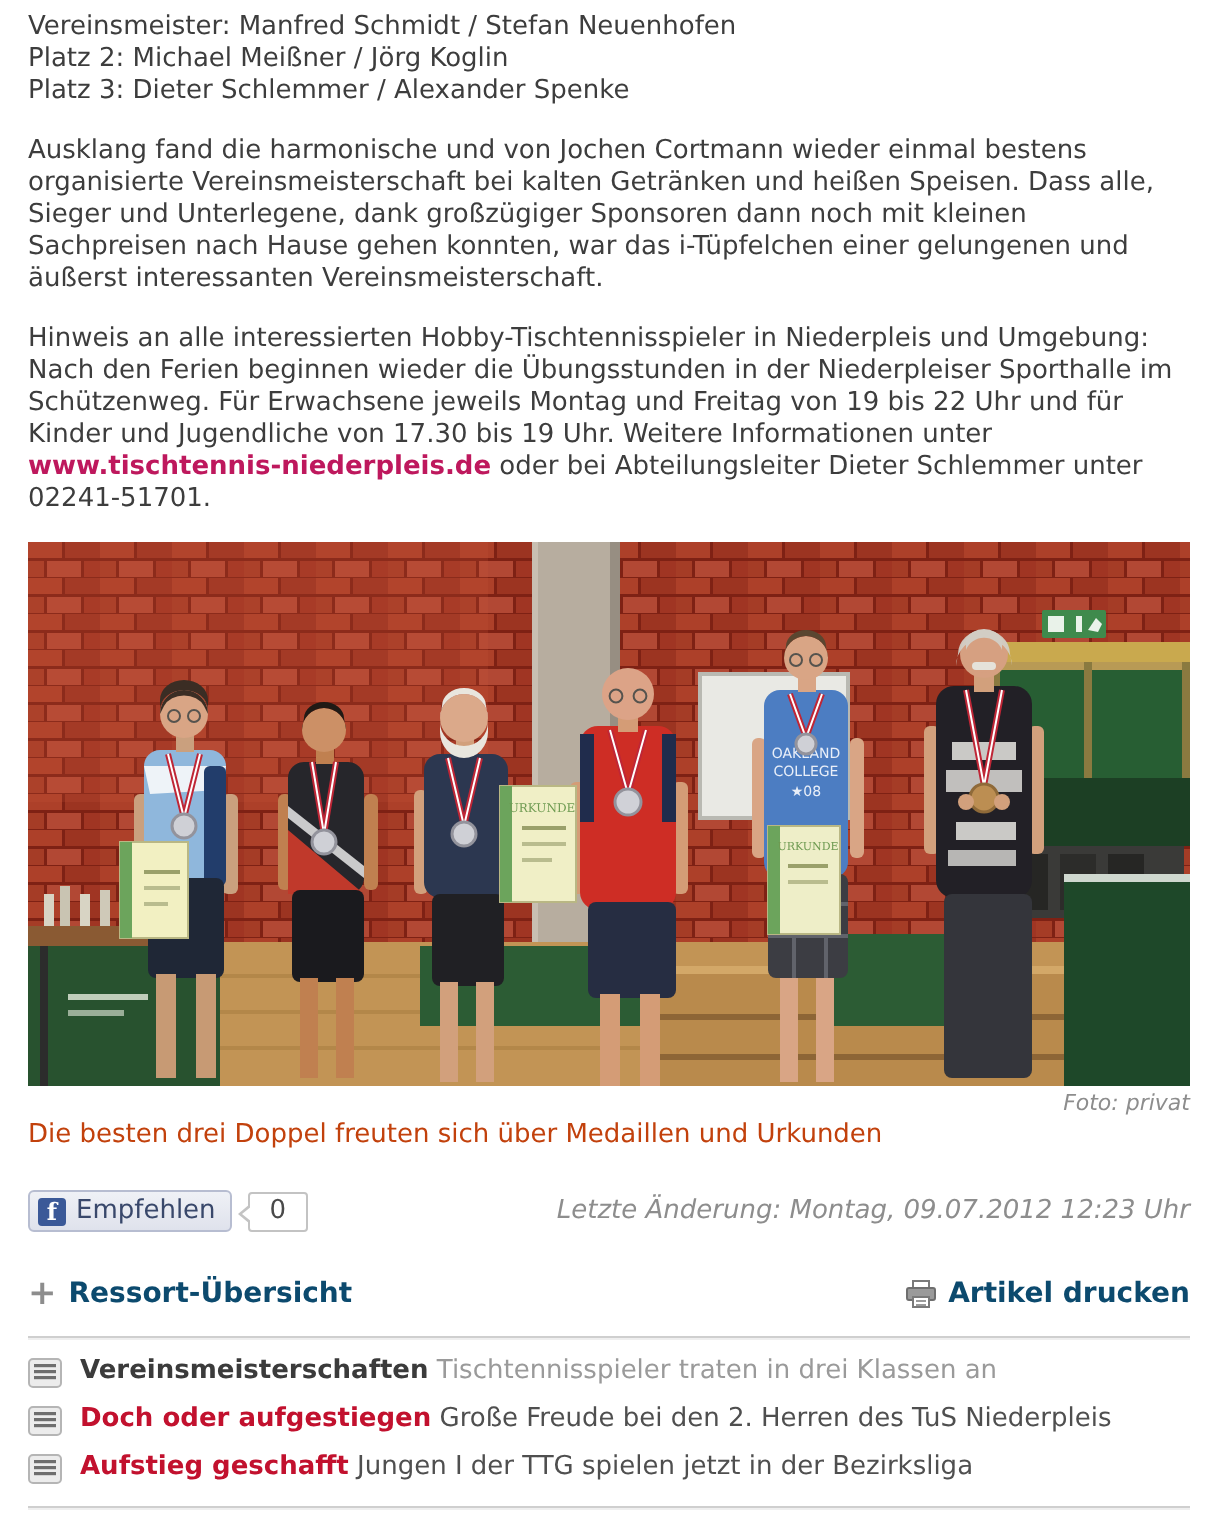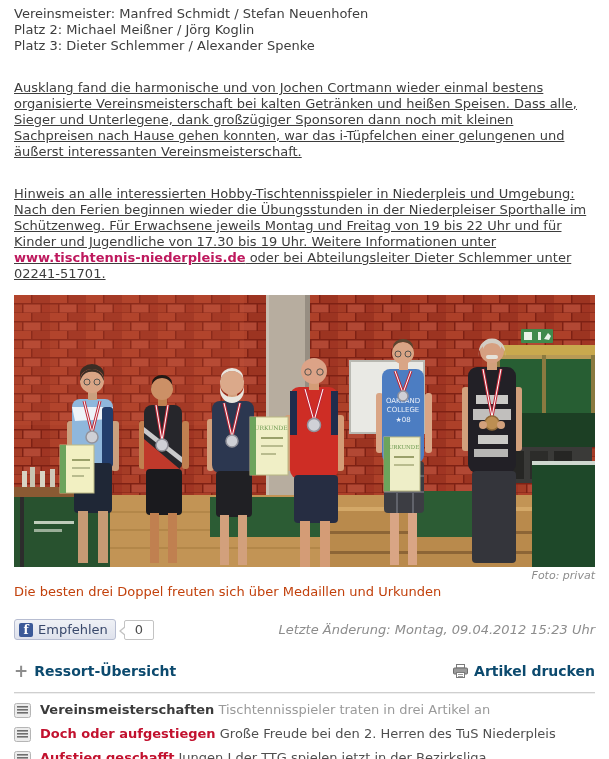--- a/index.html
+++ b/index.html
@@ -6,21 +6,21 @@
   html, body { background: #fff; }
   body {
     width: 609px; height: 759px; overflow: hidden;
     font-family: "DejaVu Sans", "Liberation Sans", sans-serif;
     color: #3d3d3d;
   }
   .page { padding: 6px 14px 0 14px; width: 609px; }
 
   
   .results-line { font-size: 13px; line-height: 16px; color: #3d3d3d; }
-  .body-par { margin-top: 26px; font-size: 13px; line-height: 16px; color: #3d3d3d; text-decoration: underline; }
+  .body-par { margin-top: 14px; font-size: 13px; line-height: 16px; color: #3d3d3d; }
   .inline-link { color: #be185d; font-weight: bold; text-decoration: none; cursor: pointer; }
 
   
   .figure { margin-top: 13px; width: 581px; }
   .photo-svg { display: block; width: 581px; height: 272px; }
   .photo-credit { text-align: right; font-style: italic; font-size: 11px; line-height: 13px; color: #8d8d8d; margin-top: 2px; }
   .photo-caption { font-size: 13px; line-height: 16px; color: #c2410c; margin-top: 2px; }
 
   
   .social-row { margin-top: 19px; display: flex; justify-content: space-between; align-items: center; width: 581px; }
@@ -321,21 +321,21 @@
   </div>
 
   <div class="social-row">
     <div class="fb-widget">
       <div class="fb-button">
         <span class="fb-icon">f</span>
         <span class="fb-label">Empfehlen</span>
       </div>
       <div class="fb-count">0</div>
     </div>
-    <div class="last-modified">Letzte Änderung: Montag, 09.04.2012 15:23 Uhr</div>
+    <div class="last-modified">Letzte Änderung: Montag, 09.07.2012 12:23 Uhr</div>
   </div>
 
   <div class="actions-row">
     <a class="action-link">
       <span class="plus-glyph">+</span>
       <span class="action-label">Ressort-Übersicht</span>
     </a>
     <a class="action-link">
       <span class="printer-icon">
         <svg width="15" height="14" viewBox="0 0 15 14" xmlns="http://www.w3.org/2000/svg">
@@ -355,21 +355,21 @@
   <div class="related-list">
     <div class="related-row">
       <span class="doc-icon">
         <svg width="17" height="15" viewBox="0 0 17 15" xmlns="http://www.w3.org/2000/svg">
           <rect x="0.5" y="0.5" width="16" height="14" rx="2" fill="#ececec" stroke="#b5b5b5"></rect>
           <rect x="3" y="3" width="11" height="1.6" fill="#6e6e6e"></rect>
           <rect x="3" y="6" width="11" height="1.6" fill="#6e6e6e"></rect>
           <rect x="3" y="9" width="11" height="1.6" fill="#6e6e6e"></rect>
         </svg>
       </span>
-      <span class="related-text"><span class="related-title active">Vereinsmeisterschaften</span>&nbsp;<span class="related-desc muted">Tischtennisspieler traten in drei Artikel an</span></span>
+      <span class="related-text"><span class="related-title active">Vereinsmeisterschaften</span>&nbsp;<span class="related-desc muted">Tischtennisspieler traten in drei Klassen an</span></span>
     </div>
 
     <div class="related-row">
       <span class="doc-icon">
         <svg width="17" height="15" viewBox="0 0 17 15" xmlns="http://www.w3.org/2000/svg">
           <rect x="0.5" y="0.5" width="16" height="14" rx="2" fill="#ececec" stroke="#b5b5b5"></rect>
           <rect x="3" y="3" width="11" height="1.6" fill="#6e6e6e"></rect>
           <rect x="3" y="6" width="11" height="1.6" fill="#6e6e6e"></rect>
           <rect x="3" y="9" width="11" height="1.6" fill="#6e6e6e"></rect>
         </svg>

